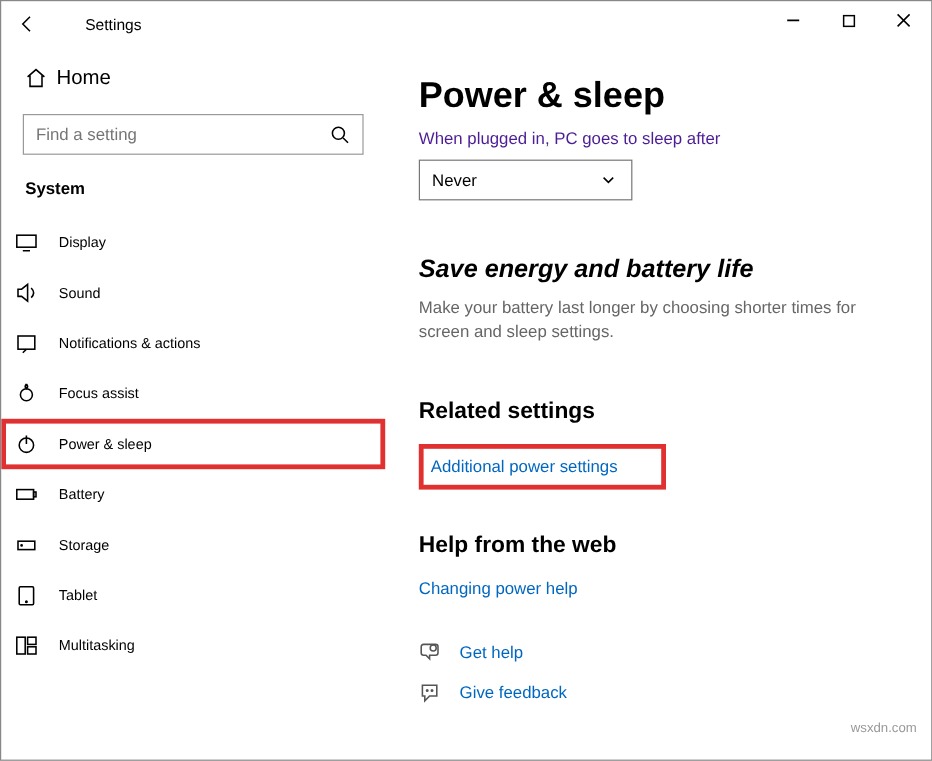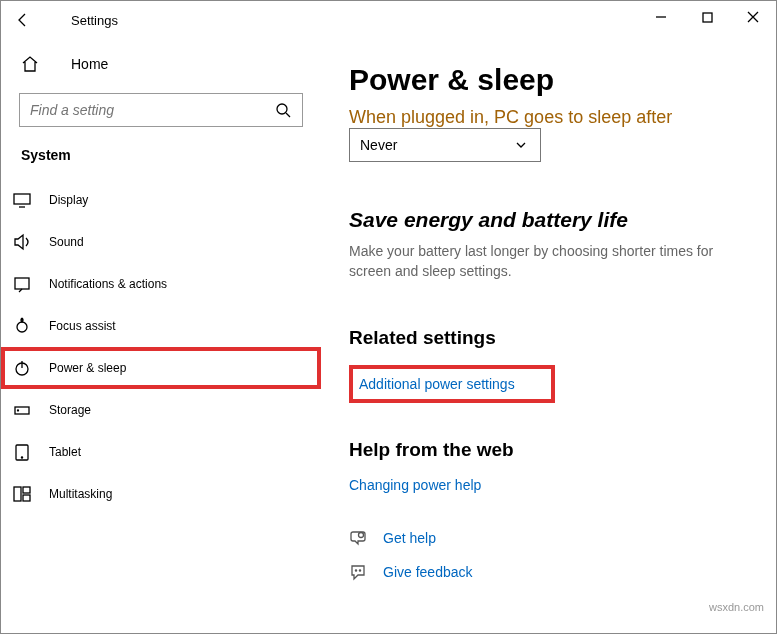--- a/index.html
+++ b/index.html
@@ -4,31 +4,31 @@
 <style>
 * { margin: 0; padding: 0; box-sizing: border-box; font-family: "Segoe UI", -apple-system, sans-serif; }
 body { background: #fff; width: 777px; height: 634px; overflow: hidden; position: relative; border: 1px solid #888; }
 .titlebar { height: 38px; display: flex; align-items: center; padding-left: 14px; }
 .titlebar .back { width: 36px; display:flex; align-items:center; justify-content:flex-start; }
 .titlebar .title { font-size: 13px; color: #000; margin-left: 20px; }
 .win-controls { position: absolute; top: 0; right: 0; display: flex; }
 .win-btn { width: 46px; height: 32px; display: flex; align-items: center; justify-content: center; }
 .container { display: flex; height: calc(100% - 38px); }
 .sidebar { width: 320px; padding: 8px 0 0 0; }
-.home-row { display: flex; align-items: center; padding: 8px 20px; gap: 32px; font-size: 14px; margin-bottom: 12px; }
+.home-row { display: flex; align-items: center; padding: 8px 20px; gap: 8px; font-size: 17px; margin-bottom: 12px; }
 .search-box { margin: 0 18px 20px 18px; border: 1px solid #999; height: 34px; display: flex; align-items: center; padding: 0 10px; justify-content: space-between; }
-.search-box input { border: none; outline: none; font-size: 14px; width: 240px; background: transparent; font-style: italic; color: #666; }
+.search-box input { border: none; outline: none; font-size: 14px; width: 240px; background: transparent; color: #666; }
 .section-label { font-weight: 600; font-size: 14px; padding: 0 20px 16px 20px; }
 .nav-item { display: flex; align-items: center; gap: 18px; padding: 12px 12px; font-size: 12px; }
 .nav-selected { outline: 4px solid #e03030; outline-offset: -4px; }
 .ico { width: 18px; height: 18px; display: flex; align-items: center; justify-content: center; flex-shrink: 0; }
 .content { flex: 1; padding: 24px 30px 0 28px; }
 h1 { font-weight: 600; font-size: 30px; margin-bottom: 10px; }
-.sub { font-size: 18px; color: #a16207; }
-.dropdown { border: 1px solid #777; width: 192px; height: 34px; display: flex; align-items: center; justify-content: space-between; padding: 0 10px; font-size: 14px; margin-bottom: 46px; }
+.sub { font-size: 14px; color: #4c1d95; margin-bottom: 10px; }
+.dropdown { border: 1px solid #777; width: 178px; height: 34px; display: flex; align-items: center; justify-content: space-between; padding: 0 10px; font-size: 14px; margin-bottom: 46px; }
 h2 { font-weight: 600; font-size: 21px; margin-bottom: 10px; font-style: italic; }
 .desc { font-size: 14px; color: #666; line-height: 1.4; margin-bottom: 46px; max-width: 380px; }
 h3 { font-weight: 600; font-size: 19px; margin-bottom: 16px; }
 .link { color: #0067c0; font-size: 14px; display: inline-block; }
 .highlight-box { border: 4px solid #e03030; padding: 6px 36px 6px 6px; display: inline-block; margin-bottom: 36px; }
 .help-link { display: flex; align-items: center; gap: 16px; font-size: 14px; color: #0067c0; margin-bottom: 16px; }
 .help-link .ico { color: #555; }
 .watermark { position: absolute; bottom: 20px; right: 12px; font-size: 11px; color: #999; }
 svg { stroke: currentColor; fill: none; stroke-width: 1.3; }
 </style>
@@ -122,20 +122,29 @@
           <svg width="18" height="18" viewBox="0 0 18 18">
             <circle cx="9" cy="10" r="6"></circle>
             <path d="M9 2 V9"></path>
           </svg>
         </span>
       <span>Power &amp; sleep</span>
     </div>
     <div class="nav-item">
       <span class="ico">
           <svg width="18" height="18" viewBox="0 0 18 18">
+            <rect x="1" y="5" width="14" height="8"></rect>
+            <rect x="15" y="7" width="2" height="4"></rect>
+          </svg>
+        </span>
+      <span>Battery</span>
+    </div>
+    <div class="nav-item">
+      <span class="ico">
+          <svg width="18" height="18" viewBox="0 0 18 18">
             <rect x="2" y="6" width="14" height="7"></rect>
             <circle cx="5" cy="9.5" r="0.5" fill="currentColor"></circle>
           </svg>
         </span>
       <span>Storage</span>
     </div>
     <div class="nav-item">
       <span class="ico">
           <svg width="18" height="18" viewBox="0 0 18 18">
             <rect x="3" y="2" width="12" height="15" rx="1"></rect>

